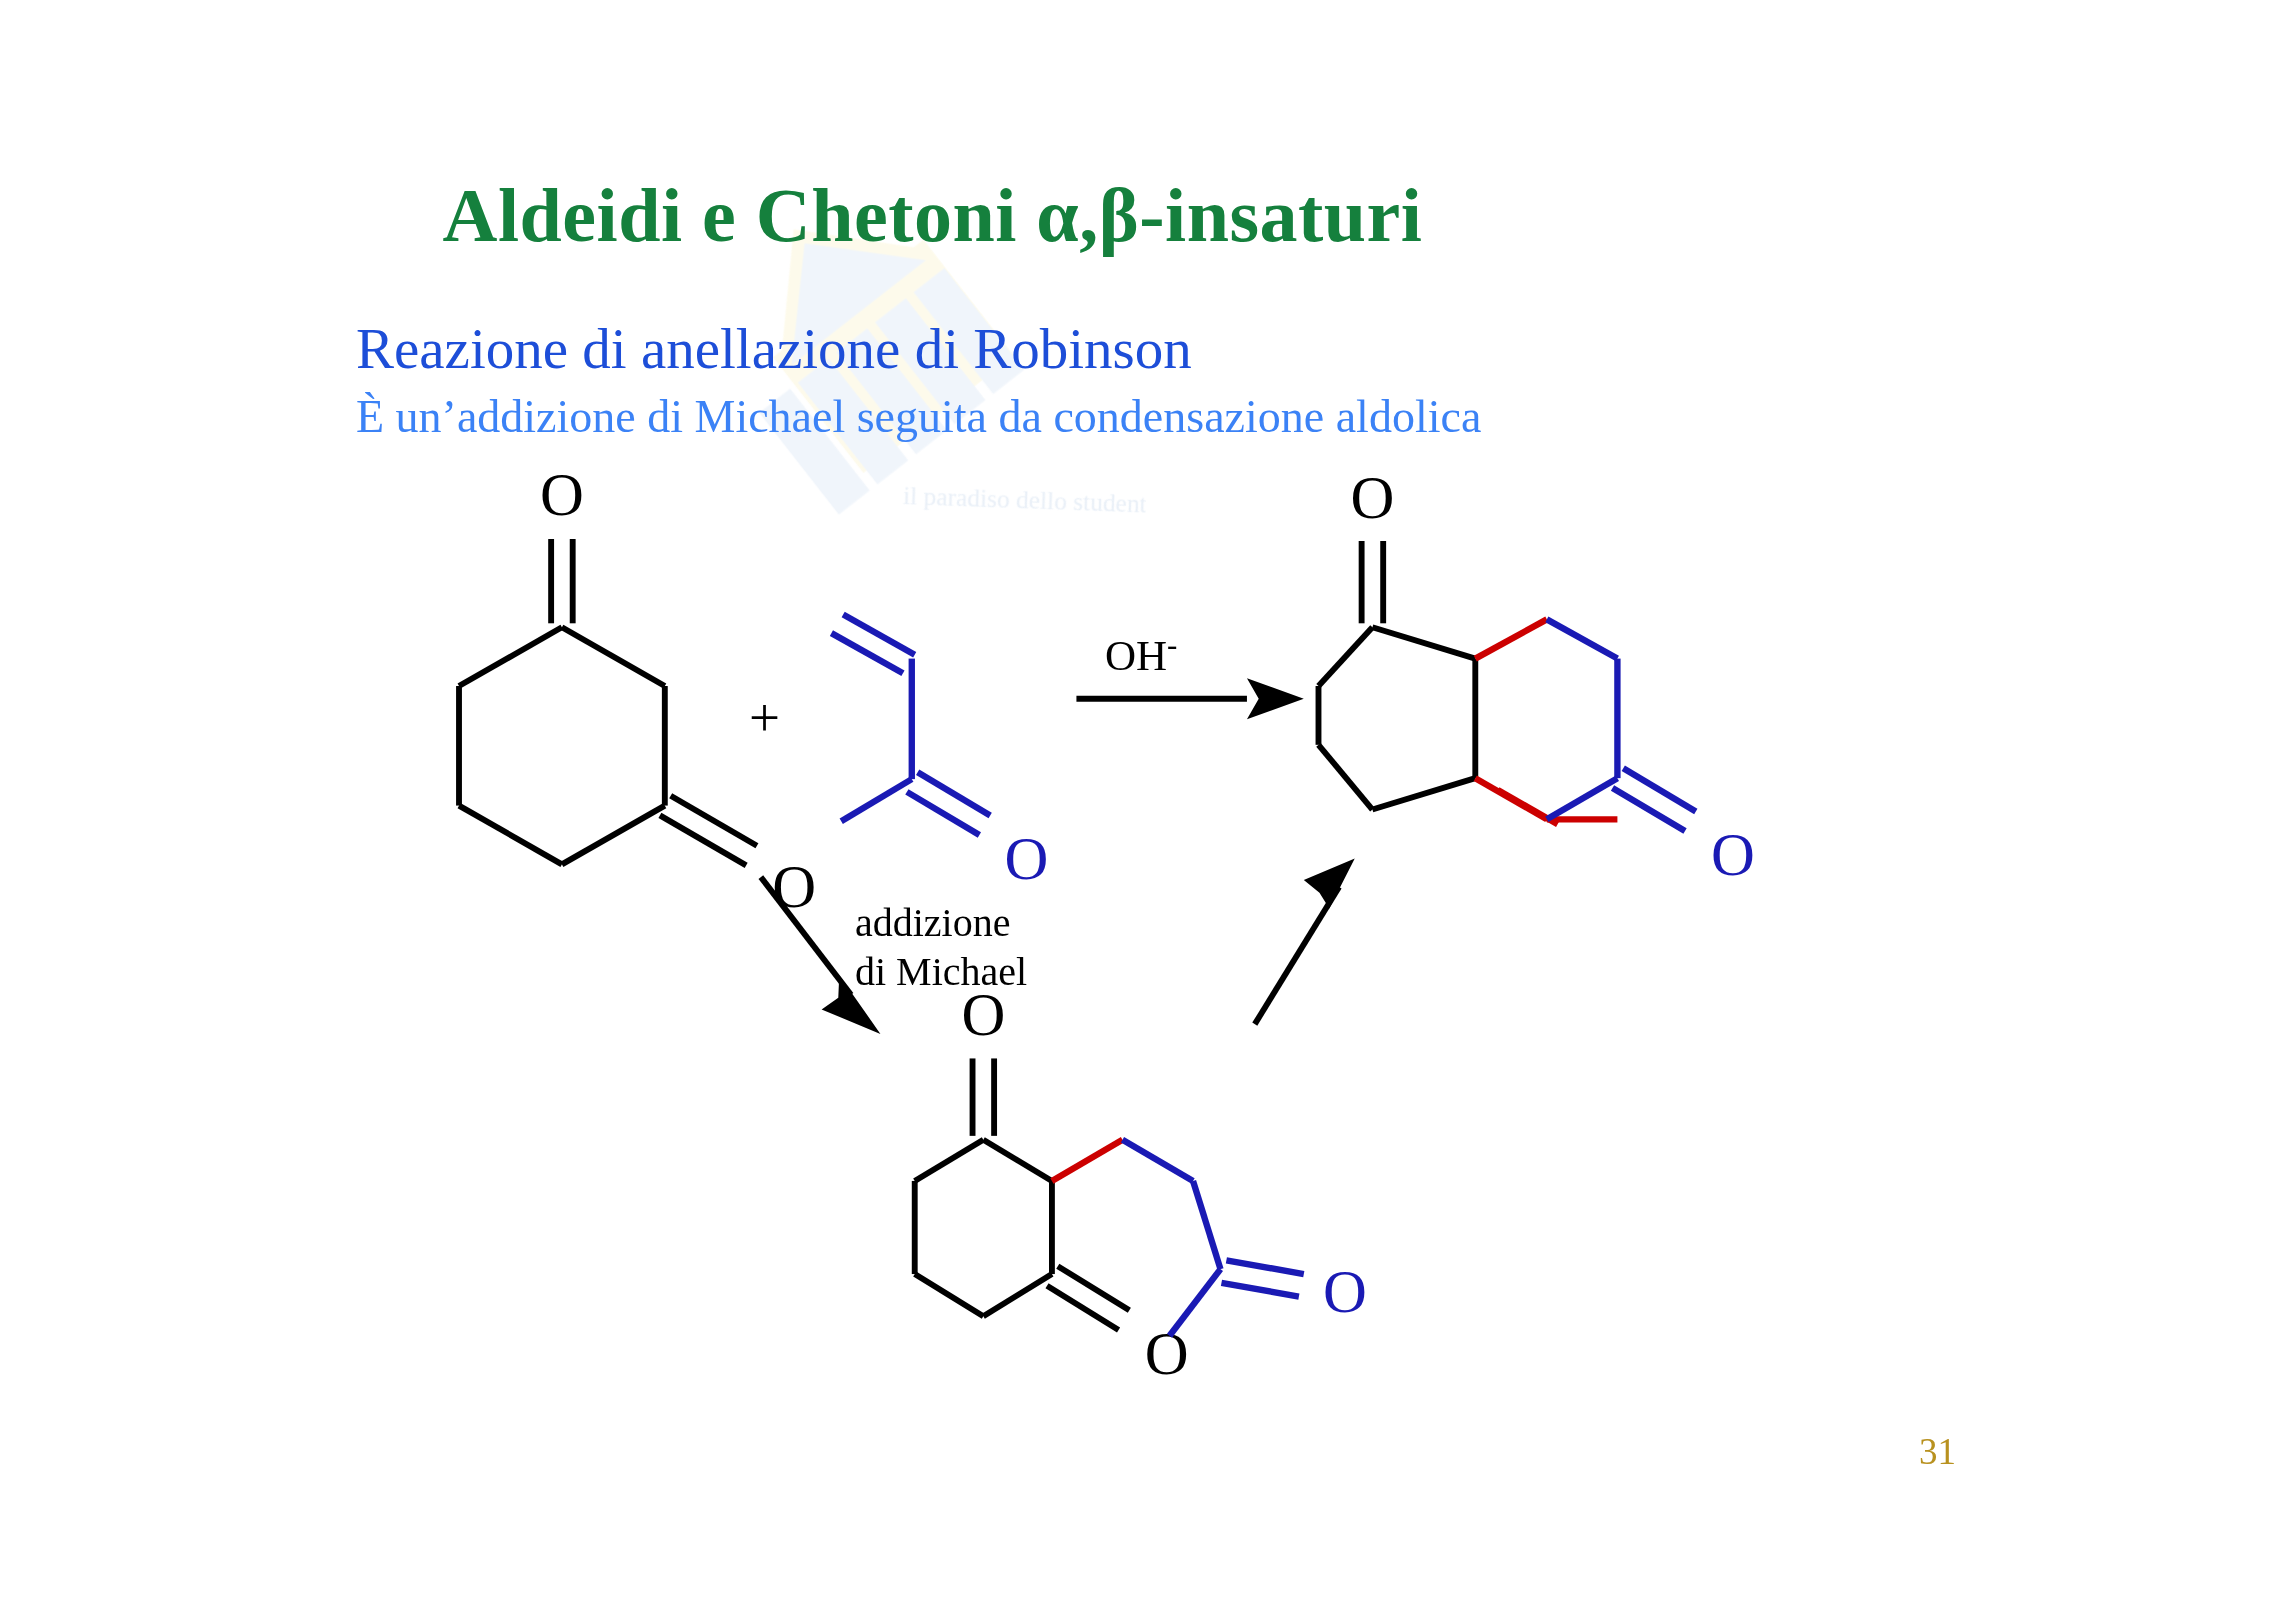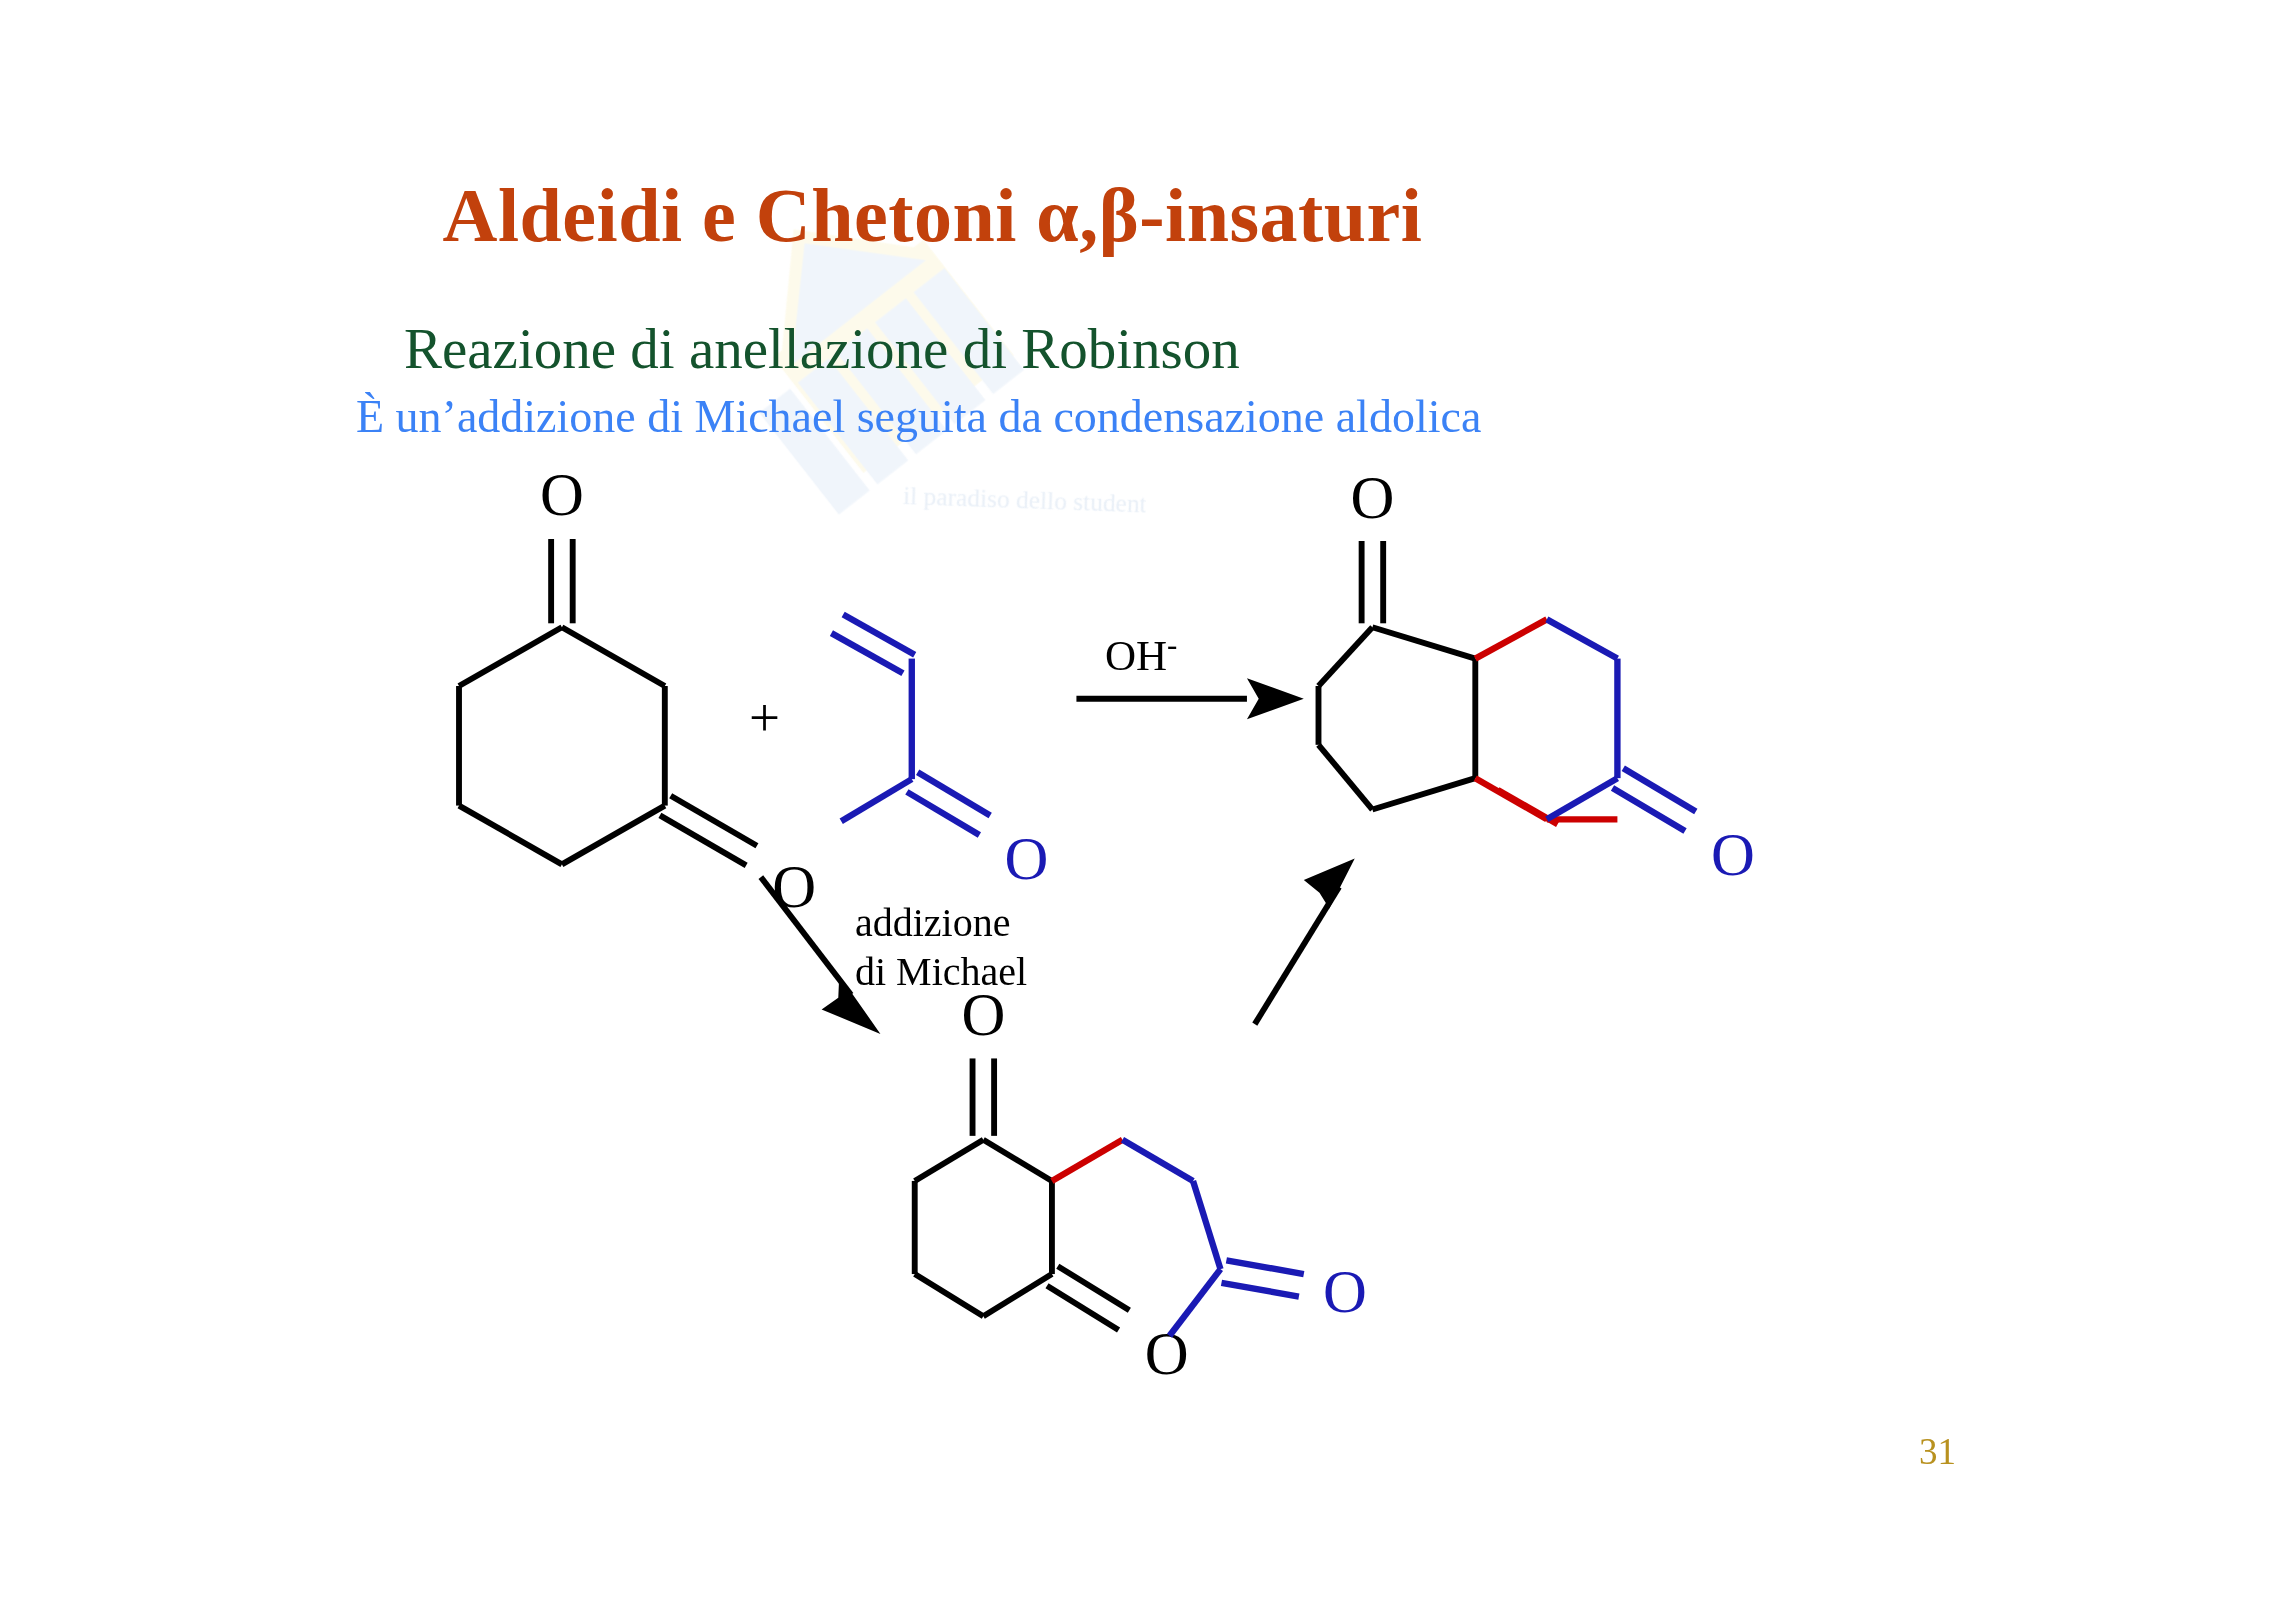--- a/index.html
+++ b/index.html
@@ -29,34 +29,33 @@
     opacity: 0.5;
   }
 
   
   #title {
     position: absolute;
     left: 0;
     top: 172px;
     width: 1865px;
     text-align: center;
-    color: #c2410c;
+    color: #15803d;
     font-weight: bold;
     font-size: 76px;
     letter-spacing: 0.5px;
     white-space: nowrap;
   }
   #subtitle-1 {
     position: absolute;
     left: 356px;
     top: 316px;
     font-size: 57px;
-    color: #14532d;
-    white-space: nowrap;
-    margin-left: 48px;
+    color: #1d4ed8;
+    white-space: nowrap;
   }
   #subtitle-2 {
     position: absolute;
     left: 356px;
     top: 390px;
     font-size: 46px;
     color: #3b82f6;
     white-space: nowrap;
   }
 

